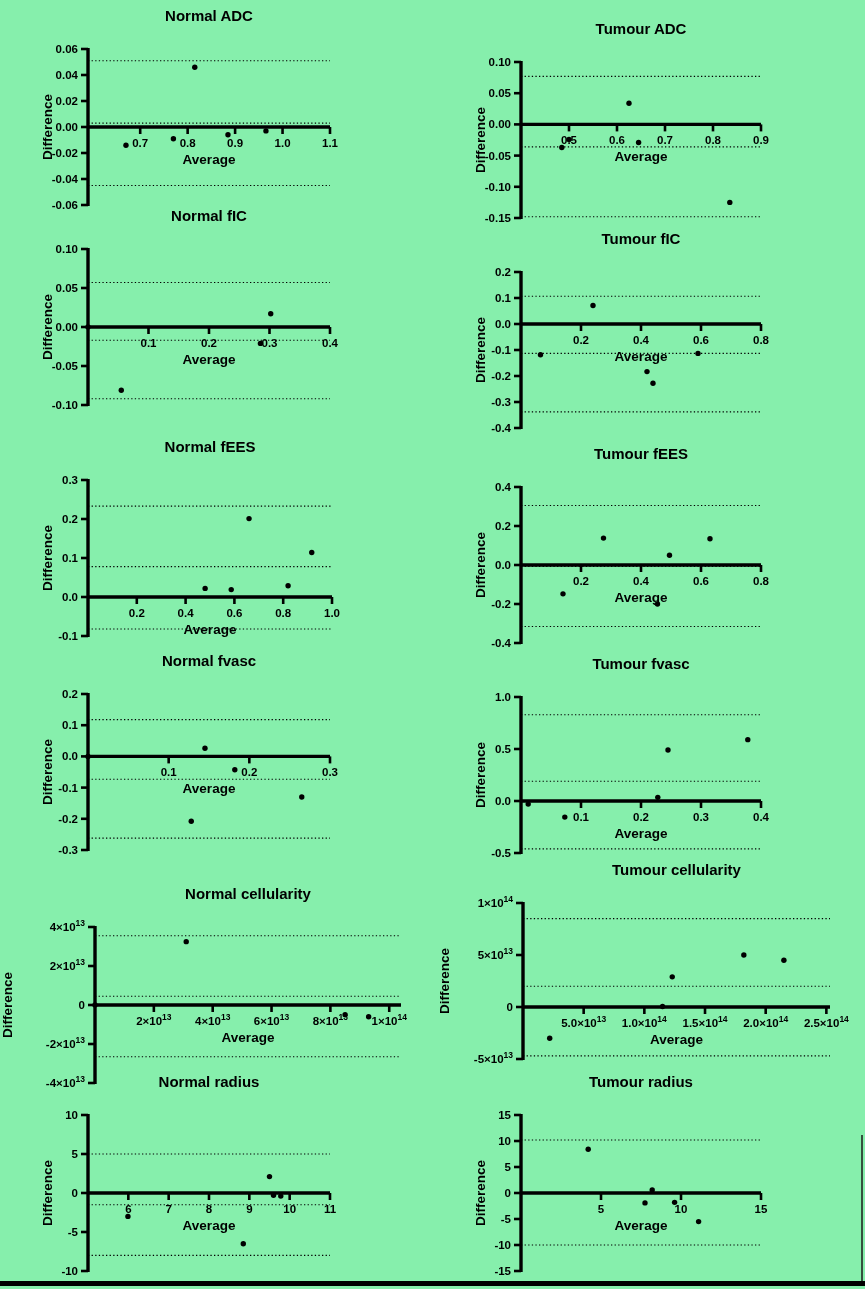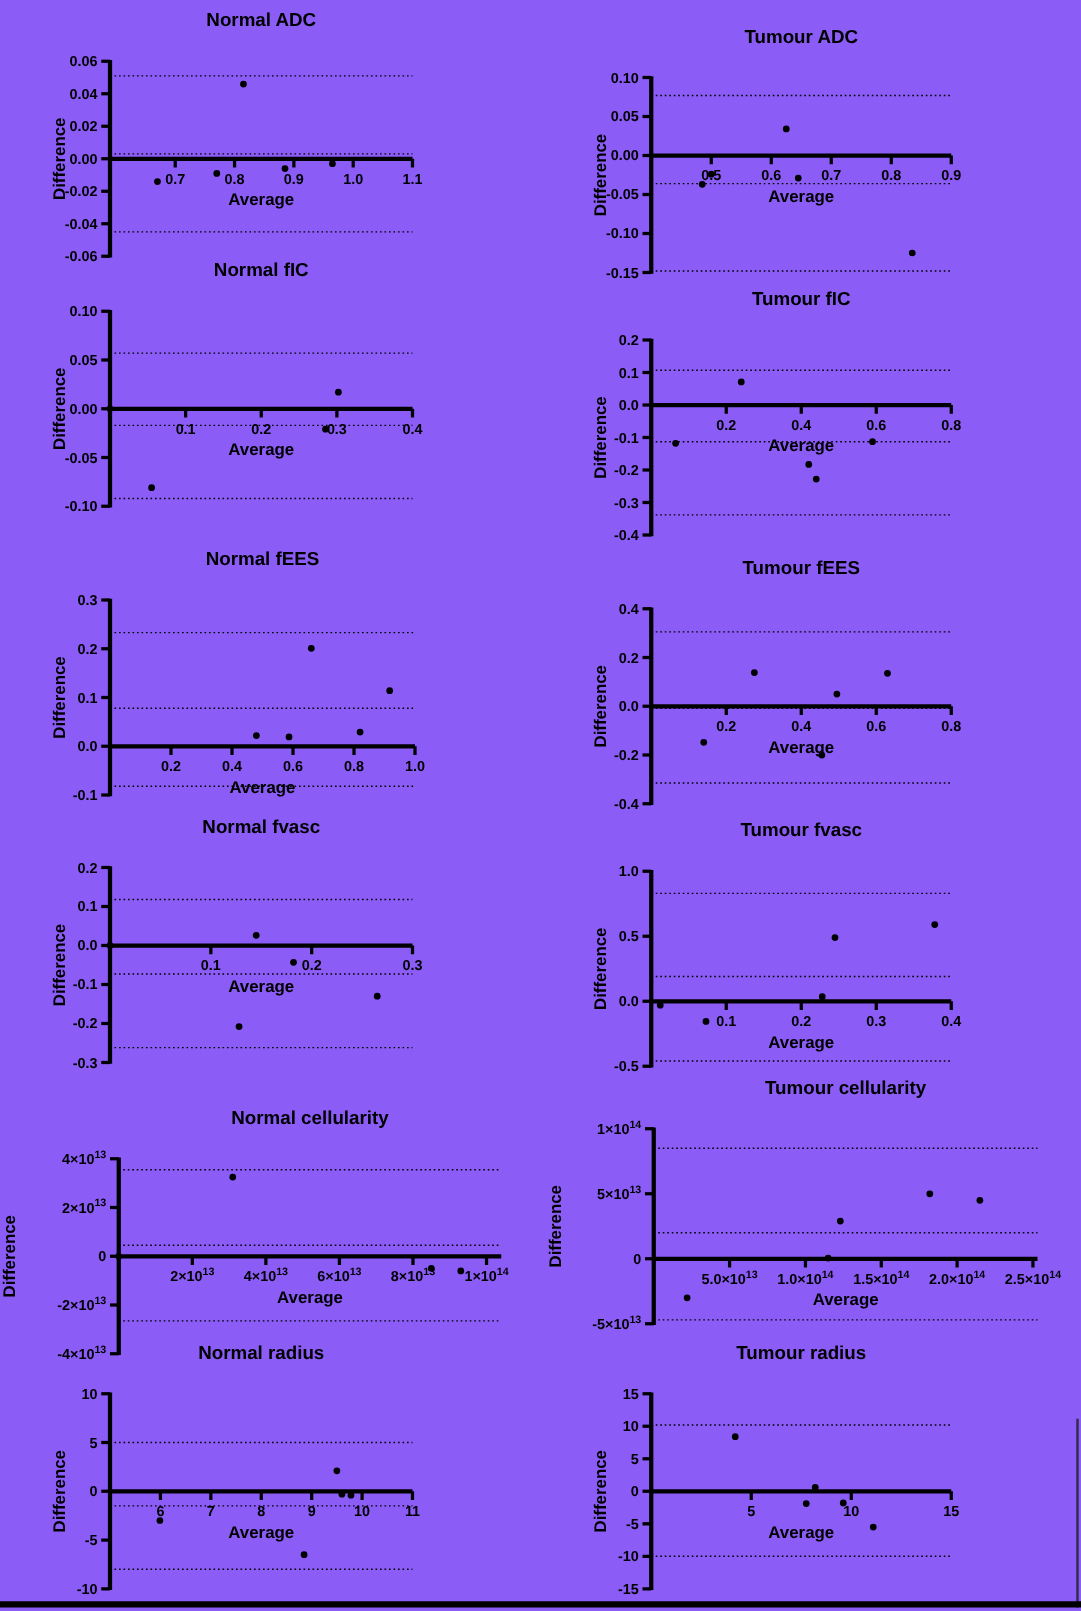--- a/index.html
+++ b/index.html
@@ -1,16 +1,16 @@
 <!DOCTYPE html>
 <html><head>
 <meta charset="utf-8">
 <style>
   html,body{margin:0;padding:0;background:#fff;}
-  .page{position:relative;width:865px;height:1289px;background:#8b5cf6;overflow:hidden;
+  .page{position:relative;width:865px;height:1289px;background:#86efac;overflow:hidden;
         font-family:"Liberation Sans",sans-serif;}
   svg.plot{position:absolute;overflow:visible;}
   svg.plot text{font-family:"Liberation Sans",sans-serif;fill:#000;}
   .footer-bar{position:absolute;left:0;width:865px;height:5px;}
   .edge-line{position:absolute;width:2px;opacity:.75;}
 </style>
 </head>
 <body>
 
 <div class="page">

